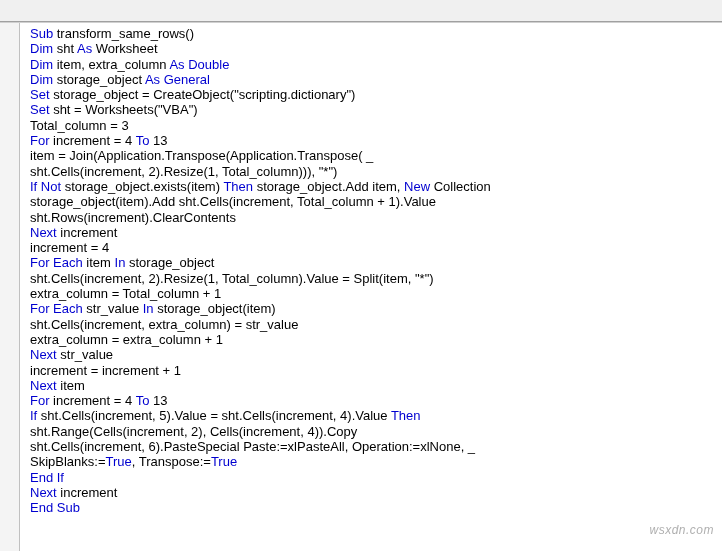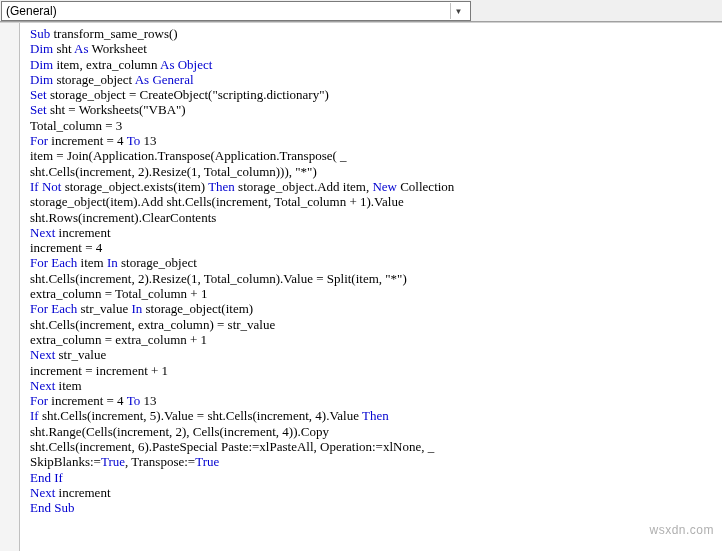--- a/index.html
+++ b/index.html
@@ -60,51 +60,48 @@
       width: 20px;
       background: #f4f4f4;
       border-right: 1px solid #c0c0c0;
     }
     .code {
       flex: 1;
       padding: 3px 6px 3px 10px;
       background: #ffffff;
       white-space: pre;
       line-height: 15.3px;
-      font-family: Liberation Serif, serif;
+      font-family: Liberation Sans, sans-serif;
       font-size: 13px;
       color: #000000;
       overflow: hidden;
     }
     .kw { color: #0000d0; }
     .watermark {
       position: absolute;
       bottom: 14px;
       right: 8px;
       font-family: Arial, sans-serif;
       font-size: 12px;
       color: #b0b0b0;
       letter-spacing: 0.5px;
+      font-style: italic;
     }
   </style>
 </head>
 <body>
 
 <div class="top-bar">
-  <div class="dropdown dropdown-left">
-    <span class="dropdown-value">(General)</span>
-    <span class="dropdown-arrow">▼</span>
-  </div>
 </div>
 
 <div class="code-area">
   <div class="gutter"></div>
   <div class="code" id="code"><span class="kw">Sub</span> transform_same_rows()
 <span class="kw">Dim</span> sht <span class="kw">As</span> Worksheet
-<span class="kw">Dim</span> item, extra_column <span class="kw">As Object</span>
+<span class="kw">Dim</span> item, extra_column <span class="kw">As Double</span>
 <span class="kw">Dim</span> storage_object <span class="kw">As General</span>
 <span class="kw">Set</span> storage_object = CreateObject("scripting.dictionary")
 <span class="kw">Set</span> sht = Worksheets("VBA")
 Total_column = 3
 <span class="kw">For</span> increment = 4 <span class="kw">To</span> 13
 item = Join(Application.Transpose(Application.Transpose( _
 sht.Cells(increment, 2).Resize(1, Total_column))), "*")
 <span class="kw">If Not</span> storage_object.exists(item) <span class="kw">Then</span> storage_object.Add item, <span class="kw">New</span> Collection
 storage_object(item).Add sht.Cells(increment, Total_column + 1).Value
 sht.Rows(increment).ClearContents

